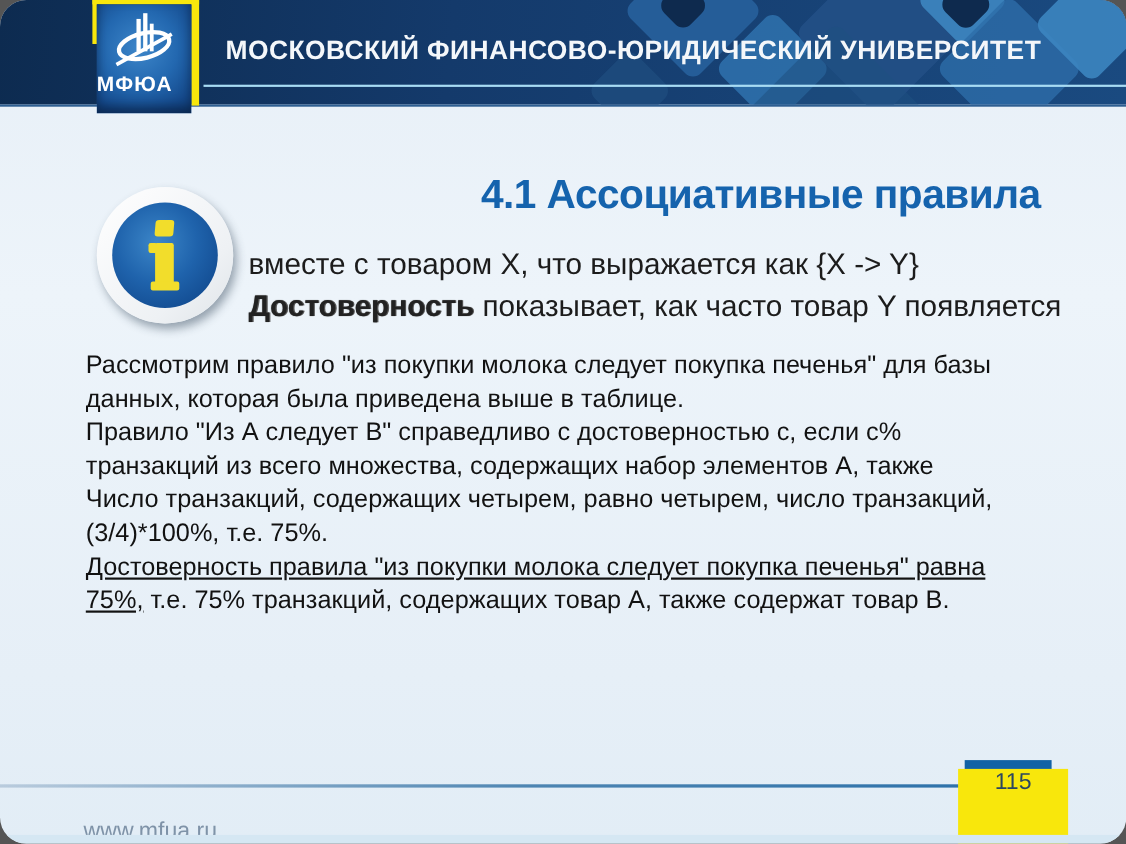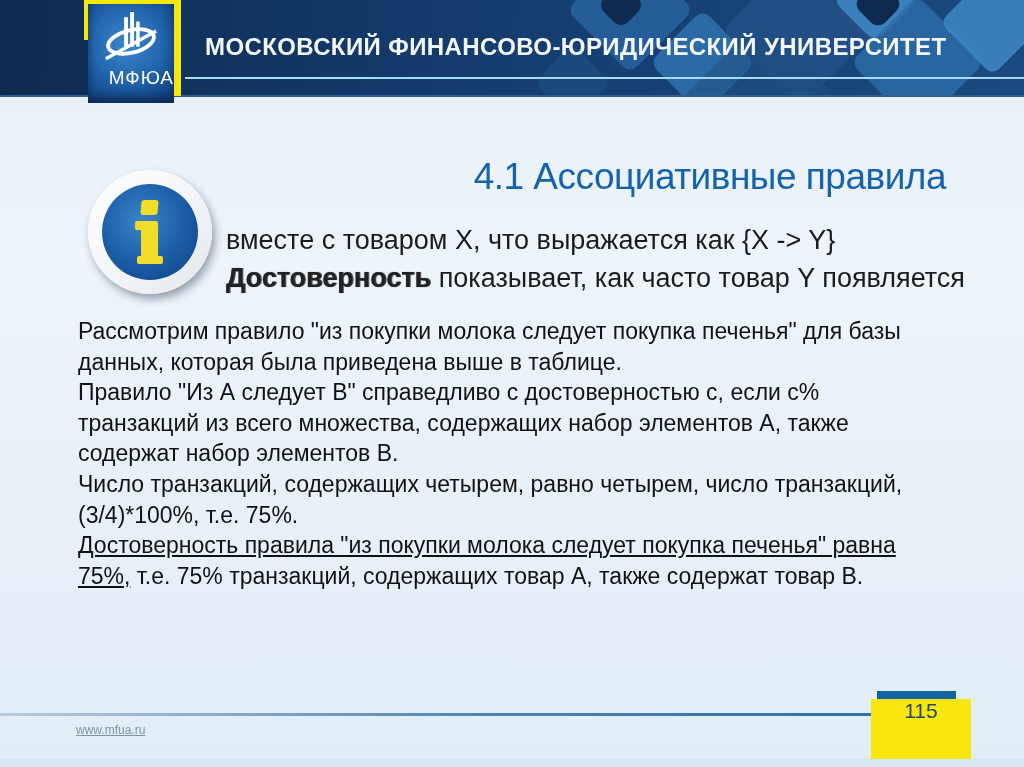--- a/index.html
+++ b/index.html
@@ -1,19 +1,20 @@
 <!DOCTYPE html>
 <html style="--accent-blue: #1563ad; --header-navy: #143a6b; --yellow: #f8e70c; --icon-yellow: #f2dd2b; --page-box-blue: #1262a6; --footer-text: #7f93a8; --body-text: #121212;"><head>
 <meta charset="utf-8">
 <style>
   html,body{margin:0;padding:0;}
   body{font-family:"Liberation Sans", sans-serif; background:#555;}
   .slide{
     position:relative; width:1024px; height:767px; overflow:hidden;
     background:linear-gradient(180deg,#e7eff7 0%, #edf4fa 35%, #e6eff7 80%, #e2edf6 100%);
+    border-radius:24px;
   }
 
   
   .header{
     position:absolute; left:0; top:0; width:1024px; height:95px; overflow:hidden;
     background:linear-gradient(95deg,#0d2b50 0%, #143a6b 40%, #1a4a80 100%);
     border-bottom:2px solid #2e5f92;
   }
   .diamond{position:absolute; transform:rotate(45deg); border-radius:10px;}
   .d1{left:585px; top:-35px; width:90px; height:90px; background:#27609c; opacity:.9;}
@@ -38,22 +39,22 @@
   .logo-y.top{left:0; top:0; width:100%; height:4px;}
   .logo-y.left{left:0; top:0; width:4px; height:40px;}
   .logo-y.right{right:0; top:0; width:7px; height:96px;}
   .logo-blue{
     position:absolute; left:4px; top:4px; right:7px; bottom:0;
     background:radial-gradient(circle at 45% 40%, #3d86c9 0%, #2368b0 45%, #154a8c 80%, #113e77 100%);
     box-shadow:inset 0 -6px 10px rgba(5,20,45,.55);
   }
   .emblem{position:absolute; left:50%; top:6px; transform:translateX(-50%);}
   .logo-text{
-    position:absolute; left:0; right:0; bottom:14px; text-align:right;
-    color:#fff; font-size:19px; font-weight:normal; letter-spacing:1px;margin-top:14px;
+    position:absolute; left:0; right:0; bottom:14px; text-align:left;
+    color:#fff; font-size:19px; font-weight:bold; letter-spacing:1px;margin-top:14px;
   }
 
   
   .info-icon{
     position:absolute; left:88px; top:170px; width:124px; height:124px; border-radius:50%;
     background:linear-gradient(135deg,#ffffff 0%, #eef1f4 70%, #dfe4e8 100%);
     box-shadow:3px 5px 9px rgba(40,60,80,.45); z-index:2;
   }
   .info-inner{
     position:absolute; left:14px; top:14px; width:96px; height:96px; border-radius:50%;
@@ -62,36 +63,36 @@
   }
   .i-glyph{position:relative; width:32px; height:64px;}
   .i-dot{position:absolute; left:7px; top:0; width:17px; height:15px; background:var(--icon-yellow,#f2dd2b); border-radius:3px; transform:skewX(-5deg);}
   .i-stem{position:absolute; left:7px; top:21px; width:17px; height:37px; background:var(--icon-yellow,#f2dd2b); border-radius:2px;}
   .i-stem::before{content:""; position:absolute; left:-6px; top:0; width:8px; height:9px; background:var(--icon-yellow,#f2dd2b); border-radius:2px;}
   .i-base{position:absolute; left:3px; bottom:0; width:26px; height:8px; background:var(--icon-yellow,#f2dd2b); border-radius:2px;}
 
   
   .slide-title{
     position:absolute; right:78px; top:156px; margin:0;
-    color:var(--accent-blue,#1563ad); font-size:37px; font-weight:normal; letter-spacing:-.5px; white-space:nowrap;
+    color:var(--accent-blue,#1563ad); font-size:37px; font-weight:bold; letter-spacing:-.5px; white-space:nowrap;
   }
   .intro{position:absolute; left:226px; top:221px; width:750px; color:#1c1c1c; font-size:27px; line-height:38px;}
   .intro .term{font-weight:bold; color:#222; text-shadow:0 0 1px #666, 1px 0 0 #555;}
 
   
   .body-text{position:absolute; left:78px; top:316px; width:885px; color:#121212; font-size:23px; line-height:30.6px;}
   .body-line{white-space:nowrap;}
   .body-line .u{text-decoration:underline;}
 
   
   .footer-rule{
     position:absolute; left:0; top:713px; width:873px; height:3px;
     background:linear-gradient(to right, rgba(150,175,200,.55) 0%, #4d85b2 55%, #2e72aa 100%);
   }
-  .footer-url{position:absolute; left:76px; top:723px; color:var(--footer-text,#7f93a8); font-size:12px;text-decoration:underline;}
+  .footer-url{position:absolute; left:76px; top:744px; color:var(--footer-text,#7f93a8); font-size:21px;}
   .page-badge-blue{position:absolute; left:877px; top:691px; width:79px; height:70px; background:var(--page-box-blue,#1262a6);}
   .page-badge{
     position:absolute; left:871px; top:699px; width:100px; height:68px; background:var(--yellow,#f8e70c);
     display:flex; align-items:flex-start; justify-content:center;
     color:#2b4660; font-size:21px;
   }
   .bottom-strip{position:absolute; left:0; bottom:0; width:100%; height:8px; background:#d5e7f3;}
 </style>
 </head>
 <body>
@@ -148,21 +149,20 @@
   <div class="intro">
     <div class="intro-line">вместе с товаром X, что выражается как {X -&gt; Y}</div>
     <div class="intro-line"><span class="term">Достоверность</span><span> показывает, как часто товар Y появляется</span></div>
   </div>
 
   <div class="body-text">
       <div class="body-line"><span>Рассмотрим правило "из покупки молока следует покупка печенья" для базы</span></div>
       <div class="body-line"><span>данных, которая была приведена выше в таблице.</span></div>
       <div class="body-line"><span>Правило "Из А следует В" справедливо с достоверностью с, если с%</span></div>
       <div class="body-line"><span>транзакций из всего множества, содержащих набор элементов А, также</span></div>
-      <div class="body-line"><span>содержат набор элементов В.</span></div>
       <div class="body-line"><span>Число транзакций, содержащих четырем, равно четырем, число транзакций,</span></div>
       <div class="body-line"><span>(3/4)*100%, т.е. 75%.</span></div>
       <div class="body-line"><span class="u">Достоверность правила "из покупки молока следует покупка печенья" равна</span></div>
       <div class="body-line"><span class="u">75%,</span><span> т.е. 75% транзакций, содержащих товар А, также содержат товар В.</span></div>
     </div>
 
   <div class="footer-rule"></div>
   <div class="footer-url">www.mfua.ru</div>
   <div class="page-badge-blue"></div>
   <div class="page-badge">

